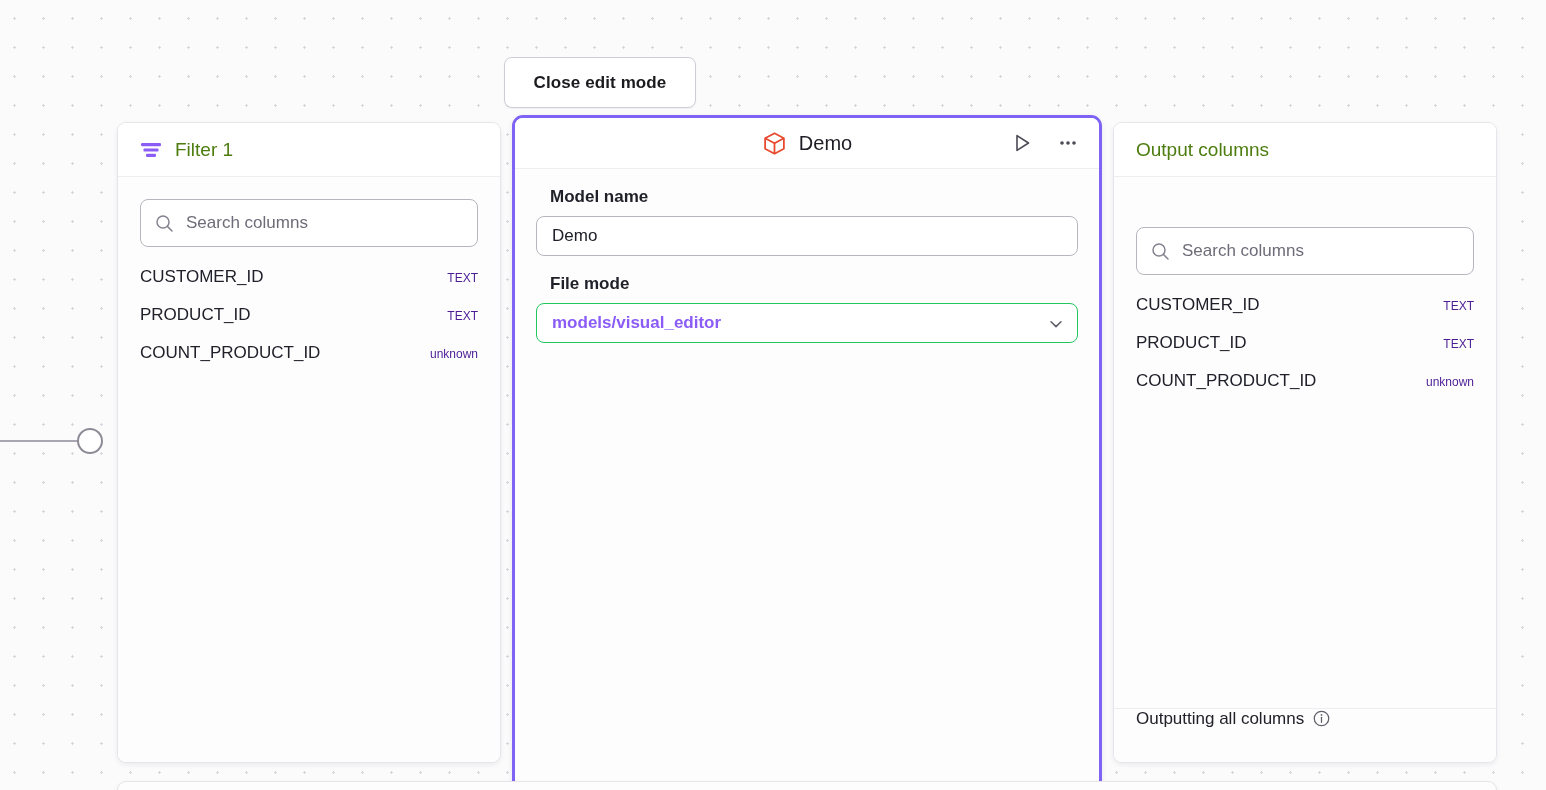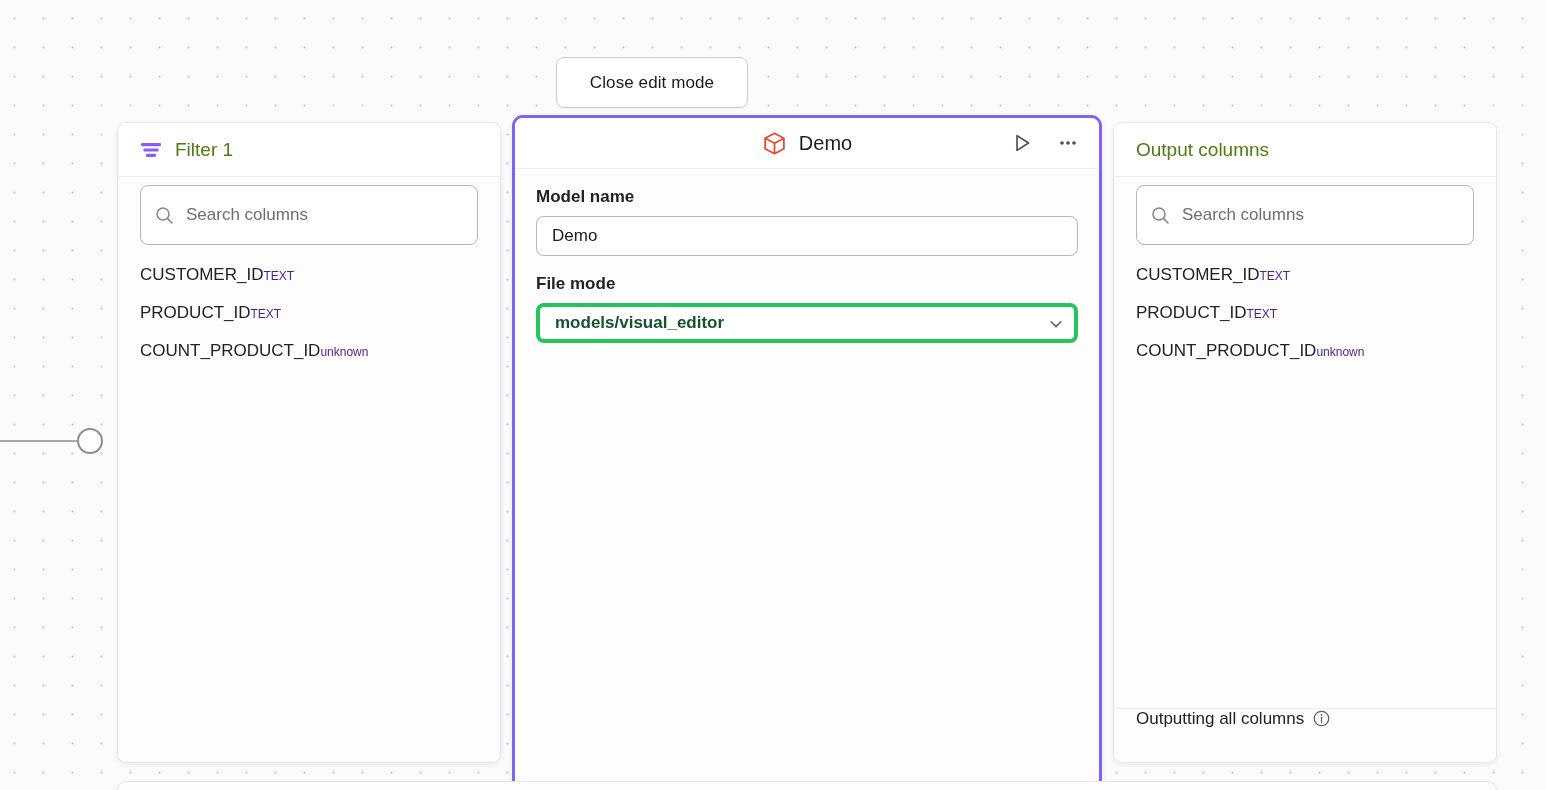--- a/index.html
+++ b/index.html
@@ -19,29 +19,29 @@
     height: 790px;
     background-color: #fbfbfc;
     background-image: radial-gradient(circle, #d8d6dc 1px, transparent 1.2px);
     background-size: 29px 29px;
     background-position: 0px 4px;
   }
 
   
   #close-edit-mode {
     position: absolute;
-    left: 556px;
+    left: 504px;
     top: 57px;
     width: 192px;
     height: 51px;
     background: #ffffff;
     border: 1px solid #cfcdd4;
     border-radius: 8px;
     font-size: 17px;
-    font-weight: normal;
+    font-weight: bold;
     color: #1b1b1f;
     letter-spacing: 0.1px;
     cursor: pointer;
     box-shadow: 0 1px 2px rgba(20,20,30,0.05);
   }
 
   
   #edge-line {
     position: absolute;
     left: 0px;
@@ -89,22 +89,22 @@
   }
 
   
   #panel-filter { left: 117px; top: 122px; width: 384px; height: 641px; }
 
   #filter-icon { width: 22px; height: 22px; margin-right: 13px; display:block; }
 
   .panel-body { flex: 1 1 auto; padding: 0 22px; background: #fdfdfd; }
 
   .search-box {
-    margin-top: 8px;
-    height: 60px;
+    margin-top: 22px;
+    height: 48px;
     border: 1px solid #b7b5bd;
     border-radius: 8px;
     background: #ffffff;
     display: flex;
     align-items: center;
     padding: 0 14px;
     cursor: text;
   }
   .search-box svg { flex: 0 0 auto; }
   .search-box input {
@@ -116,20 +116,21 @@
     font-size: 17px;
     color: #23232c;
     width: 100%;
   }
   .search-box input::placeholder { color: #6e6c78; }
 
   .col-list { margin-top: 20px; }
   .col-row {
     display: flex;
     align-items: baseline;
+    justify-content: space-between;
     height: 38px;
     cursor: default;
   }
   .col-name { font-size: 17px; color: #20202a; }
   .col-type { font-size: 12px; color: #4c1d95; }
 
   
   #panel-model {
     left: 512px;
     top: 115px;
@@ -165,45 +166,46 @@
     position: relative;
     padding: 18px 21px 0 21px;
     background: #fdfdfd;
   }
   .field-label {
     font-size: 17px;
     font-weight: bold;
     color: #21212a;
     margin-bottom: 9px;
     display: block;
+    margin-left: 14px;
   }
   .text-input {
     width: 100%;
     height: 40px;
     border: 1px solid #b7b5bd;
     border-radius: 8px;
     background: #ffffff;
     font-family: "Liberation Sans", sans-serif;
     font-size: 17px;
     color: #20202a;
     padding: 0 15px;
     outline: none;
     margin-bottom: 18px;
   }
   .select-wrap { position: relative; }
   .select-input {
     width: 100%;
     height: 40px;
-    border: 4px solid #22c55e;
+    border: 1px solid #22c55e;
     border-radius: 8px;
     background: #ffffff;
     font-family: "Liberation Sans", sans-serif;
     font-size: 17px;
     font-weight: bold;
-    color: #14532d;
+    color: #8b5cf6;
     padding: 0 38px 0 15px;
     outline: none;
     cursor: pointer;
   }
   .select-chevron {
     position: absolute;
     right: 14px;
     top: 13px;
     pointer-events: none;
   }
@@ -231,21 +233,21 @@
     background: transparent; border: none; cursor: pointer; border-radius: 5px;
   }
   #col-count {
     font-size: 18px;
     color: #4b4a55;
     margin-left: 4px;
     margin-right: 4px;
   }
 
   
-  #panel-output { left: 1113px; top: 122px; width: 384px; height: 641px; }
+  #panel-output { left: 1113px; top: 122px; width: 384px; height: 641px; gap: 28px; }
   #panel-output .col-list .col-row { height: 38px; }
   #output-footer {
     flex: 0 0 auto;
     height: 54px;
     display: flex;
     align-items: flex-start;
     padding: 0 22px;
     border-top: 1px solid #eeedf1;
     gap: 8px;
     background: #fdfdfd;

